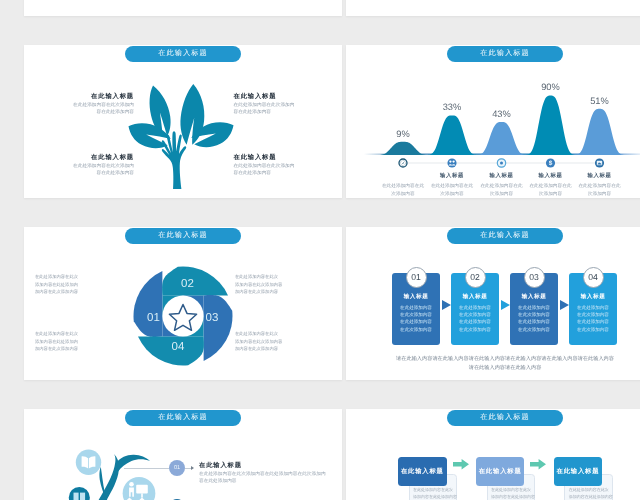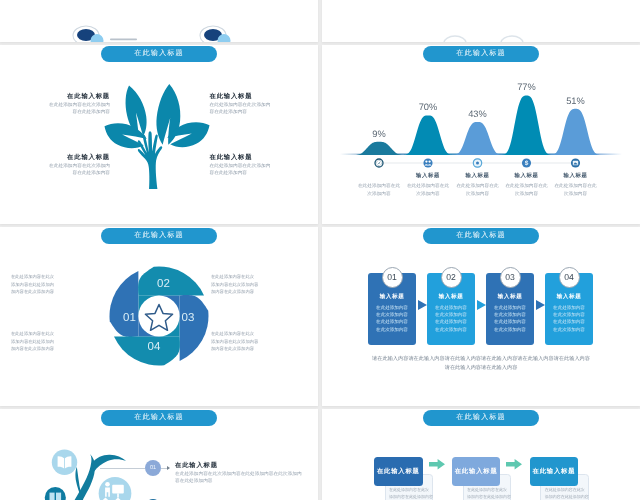--- a/index.html
+++ b/index.html
@@ -1,21 +1,21 @@
 <!DOCTYPE html>
 <html><head>
 <meta charset="utf-8">
 <style>
   html,body{margin:0;padding:0;}
   body{width:640px;height:500px;overflow:hidden;background:#ececec;
        font-family:"Liberation Sans",sans-serif;
        -webkit-font-smoothing:antialiased;text-rendering:geometricPrecision;}
   .deck{position:relative;width:640px;height:500px;}
-  .slide{position:absolute;width:318px;height:179px;background:#fff;overflow:hidden;
-         box-shadow:0 1px 2px rgba(0,0,0,0.055);}
+  .slide{position:absolute;width:318px;height:153px;background:#fff;overflow:hidden;
+         box-shadow:0 1px 2px rgba(0,0,0,0.055);margin-left:24px;}
   .sL{left:0;} .sR{left:322px;}
   .r0{top:-137px;} .r1{top:45px;} .r2{top:227px;} .r3{top:409px;}
 
   .pill{position:absolute;left:101px;top:1px;width:116px;height:15.5px;
         border-radius:8px;background:#2196ce;color:#fff;
         display:flex;align-items:center;justify-content:center;
         font-size:7.2px;letter-spacing:1.1px;}
 
   .ttl{position:absolute;font-weight:bold;color:#232f3b;font-size:6.3px;
        letter-spacing:.85px;white-space:nowrap;}
@@ -142,23 +142,23 @@
           </g>
           <g>
             <circle cx="253.5" cy="118" r="4.55" fill="#2a6fa8"></circle>
             <rect x="250.8" y="115.8" width="5.4" height="4.4" rx="0.6" fill="#eaf4fb"></rect>
             <path d="M 251.4 119.6 L 253.1 117.2 L 254.2 118.6 L 254.8 117.9 L 255.6 119.6 Z" fill="#2a6fa8"></path>
           </g>
         </g>
   </svg>
   <div id="chartLabels">
         <div style="position: absolute; left: 37px; top: 83.6px; width: 40px; text-align: center; font-size: 9.3px; color: rgb(91, 103, 115); font-family: &quot;Liberation Sans&quot;, sans-serif;">9%</div>
-        <div style="position: absolute; left: 86px; top: 57.2px; width: 40px; text-align: center; font-size: 9.3px; color: rgb(91, 103, 115); font-family: &quot;Liberation Sans&quot;, sans-serif;">70%</div>
+        <div style="position: absolute; left: 86px; top: 57.2px; width: 40px; text-align: center; font-size: 9.3px; color: rgb(91, 103, 115); font-family: &quot;Liberation Sans&quot;, sans-serif;">33%</div>
         <div style="position: absolute; left: 135.5px; top: 63.8px; width: 40px; text-align: center; font-size: 9.3px; color: rgb(91, 103, 115); font-family: &quot;Liberation Sans&quot;, sans-serif;">43%</div>
-        <div style="position: absolute; left: 184.5px; top: 37.4px; width: 40px; text-align: center; font-size: 9.3px; color: rgb(91, 103, 115); font-family: &quot;Liberation Sans&quot;, sans-serif;">77%</div>
+        <div style="position: absolute; left: 184.5px; top: 37.4px; width: 40px; text-align: center; font-size: 9.3px; color: rgb(91, 103, 115); font-family: &quot;Liberation Sans&quot;, sans-serif;">90%</div>
         <div style="position: absolute; left: 233.5px; top: 50.6px; width: 40px; text-align: center; font-size: 9.3px; color: rgb(91, 103, 115); font-family: &quot;Liberation Sans&quot;, sans-serif;">51%</div>
       </div>
   <div id="chartCols">
         <div style="position: absolute; left: 29px; top: 127px; width: 56px; text-align: center;">
           <div style="height: 7px;"></div>
           <div style="margin-top: 3.2px; font-size: 4.7px; color: rgb(151, 163, 176); line-height: 1.6;">
             <div>在此处添加内容在此</div>
             <div>次添加内容</div>
           </div>
         </div>

